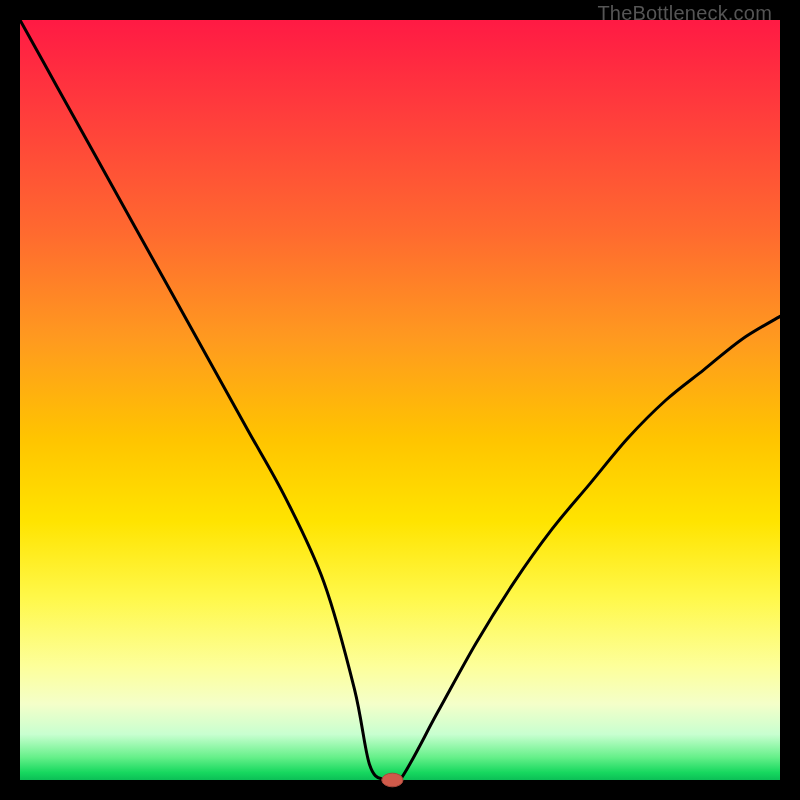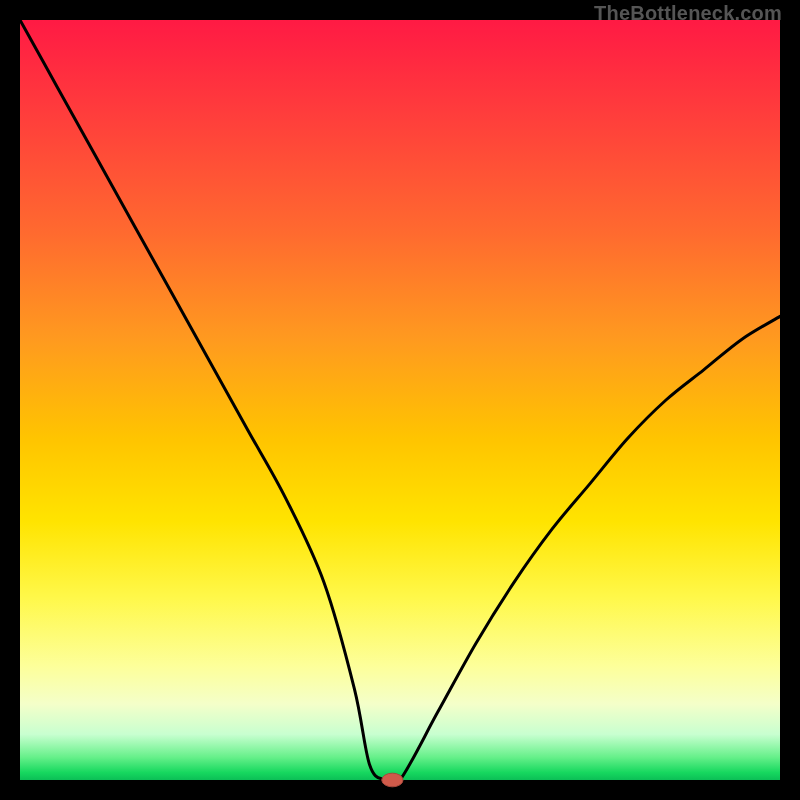--- a/index.html
+++ b/index.html
@@ -34,24 +34,24 @@
       #f4ffc9 90%,
       #c8ffd0 94%,
       #66f08a 97%,
       #17d85f 99%,
       #0bbf56 100%
     );
   }
   .watermark {
     position: absolute;
     top: 2px;
-    right: 18px;
+    right: 28px;
     color: #555;
     font-size: 20px;
-    font-weight: 700;
+    font-weight: 400;
     letter-spacing: 0.2px;
     user-select: none;
   }
   svg.curve {
     position: absolute;
     left: 0;
     top: 0;
     width: 760px;
     height: 760px;
     overflow: visible;

